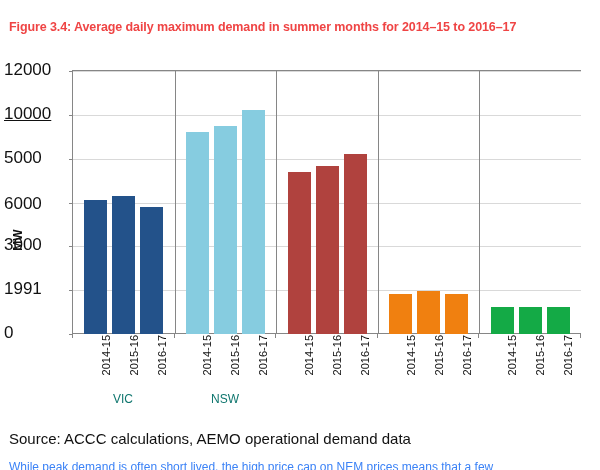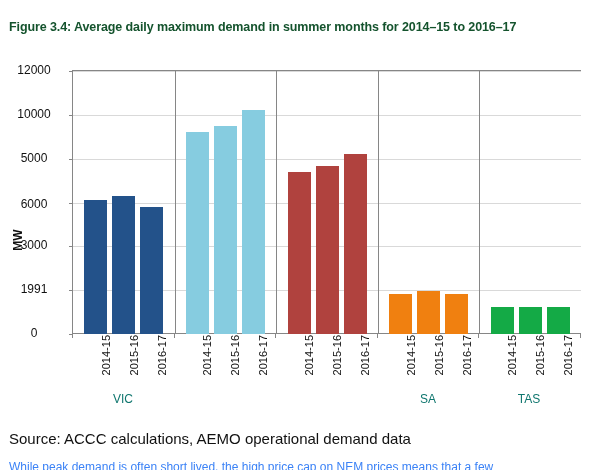--- a/index.html
+++ b/index.html
@@ -18,21 +18,21 @@
 
   
   #figure-title {
     position: absolute;
     left: 9px;
     top: 20px;
     width: 580px;
     font-size: 12.5px;
     font-weight: bold;
     letter-spacing: -0.1px;
-    color: #14532d;
+    color: #ef4444;
     white-space: nowrap;
   }
 
   
   #chart-area {
     position: absolute;
     left: 0;
     top: 55px;
     width: 600px;
     height: 355px;
@@ -86,22 +86,22 @@
     position: absolute;
     left: -4px;
     width: 4px;
     height: 1px;
     background: #868686;
   }
 
   .ylabel {
     position: absolute;
     width: 60px;
-    text-align: center;
-    font-size: 12px;
+    text-align: left;
+    font-size: 17px;
     color: #111111;
     transform: translateY(-50%);
   }
 
   .group-sep {
     position: absolute;
     top: 0;
     width: 1px;
     height: 100%;
     background: #868686;
@@ -176,21 +176,21 @@
 <div id="chart-area">
 
   <div id="y-axis-title">MW</div>
 
   <div id="y-axis-labels">
       <div class="ylabel" style="left: 4px; top: 278px;">0</div>
       <div class="ylabel" style="left: 4px; top: 234.167px;">1991</div>
       <div class="ylabel" style="left: 4px; top: 190.333px;">3000</div>
       <div class="ylabel" style="left: 4px; top: 149px;">6000</div>
       <div class="ylabel" style="left: 4px; top: 102.667px;">5000</div>
-      <div class="ylabel" style="left: 4px; top: 58.8333px;">10000</div>
+      <div class="ylabel" style="left: 4px; top: 58.8333px; text-decoration: underline;">10000</div>
       <div class="ylabel" style="left: 4px; top: 15px;">12000</div>
     </div>
 
   <div id="plot-box">
     <div id="plot-inner">
         <div class="gridline baseline" style="top: 262px;"></div>
         <div class="y-tick-mark" style="top: 263px;"></div>
         <div class="gridline" style="top: 219px;"></div>
         <div class="y-tick-mark" style="top: 219px;"></div>
         <div class="gridline" style="top: 175px;"></div>
@@ -229,32 +229,31 @@
       <div class="year-label" style="left: 27.8px;">2014-15</div>
       <div class="year-label" style="left: 55.8px;">2015-16</div>
       <div class="year-label" style="left: 83.8px;">2016-17</div>
       <div class="tick-small" style="left: 102px;"></div>
       <div class="tick-small" style="left: 0px;"></div>
       <div class="group-label" style="left: 0px; width: 102px;">VIC</div>
       <div class="year-label" style="left: 129.4px;">2014-15</div>
       <div class="year-label" style="left: 157.4px;">2015-16</div>
       <div class="year-label" style="left: 185.4px;">2016-17</div>
       <div class="tick-small" style="left: 203px;"></div>
+      <div class="group-label" style="left: 102px; width: 102px;">NSW</div>
       <div class="year-label" style="left: 231px;">2014-15</div>
       <div class="year-label" style="left: 259px;">2015-16</div>
       <div class="year-label" style="left: 287px;">2016-17</div>
       <div class="tick-small" style="left: 305px;"></div>
       <div class="year-label" style="left: 332.6px;">2014-15</div>
       <div class="year-label" style="left: 360.6px;">2015-16</div>
       <div class="year-label" style="left: 388.6px;">2016-17</div>
       <div class="tick-small" style="left: 406px;"></div>
-      <div class="group-label" style="left: 305px; width: 102px;">SA</div>
       <div class="year-label" style="left: 434.2px;">2014-15</div>
       <div class="year-label" style="left: 462.2px;">2015-16</div>
       <div class="year-label" style="left: 490.2px;">2016-17</div>
       <div class="tick-small" style="left: 508px;"></div>
-      <div class="group-label" style="left: 406px; width: 102px;">TAS</div>
     </div>
 
 </div>
 
 <div id="source-note">Source: ACCC calculations, AEMO operational demand data</div>
 <div id="body-text">While peak demand is often short lived, the high price cap on NEM prices means that a few</div>
 
 </body></html>

